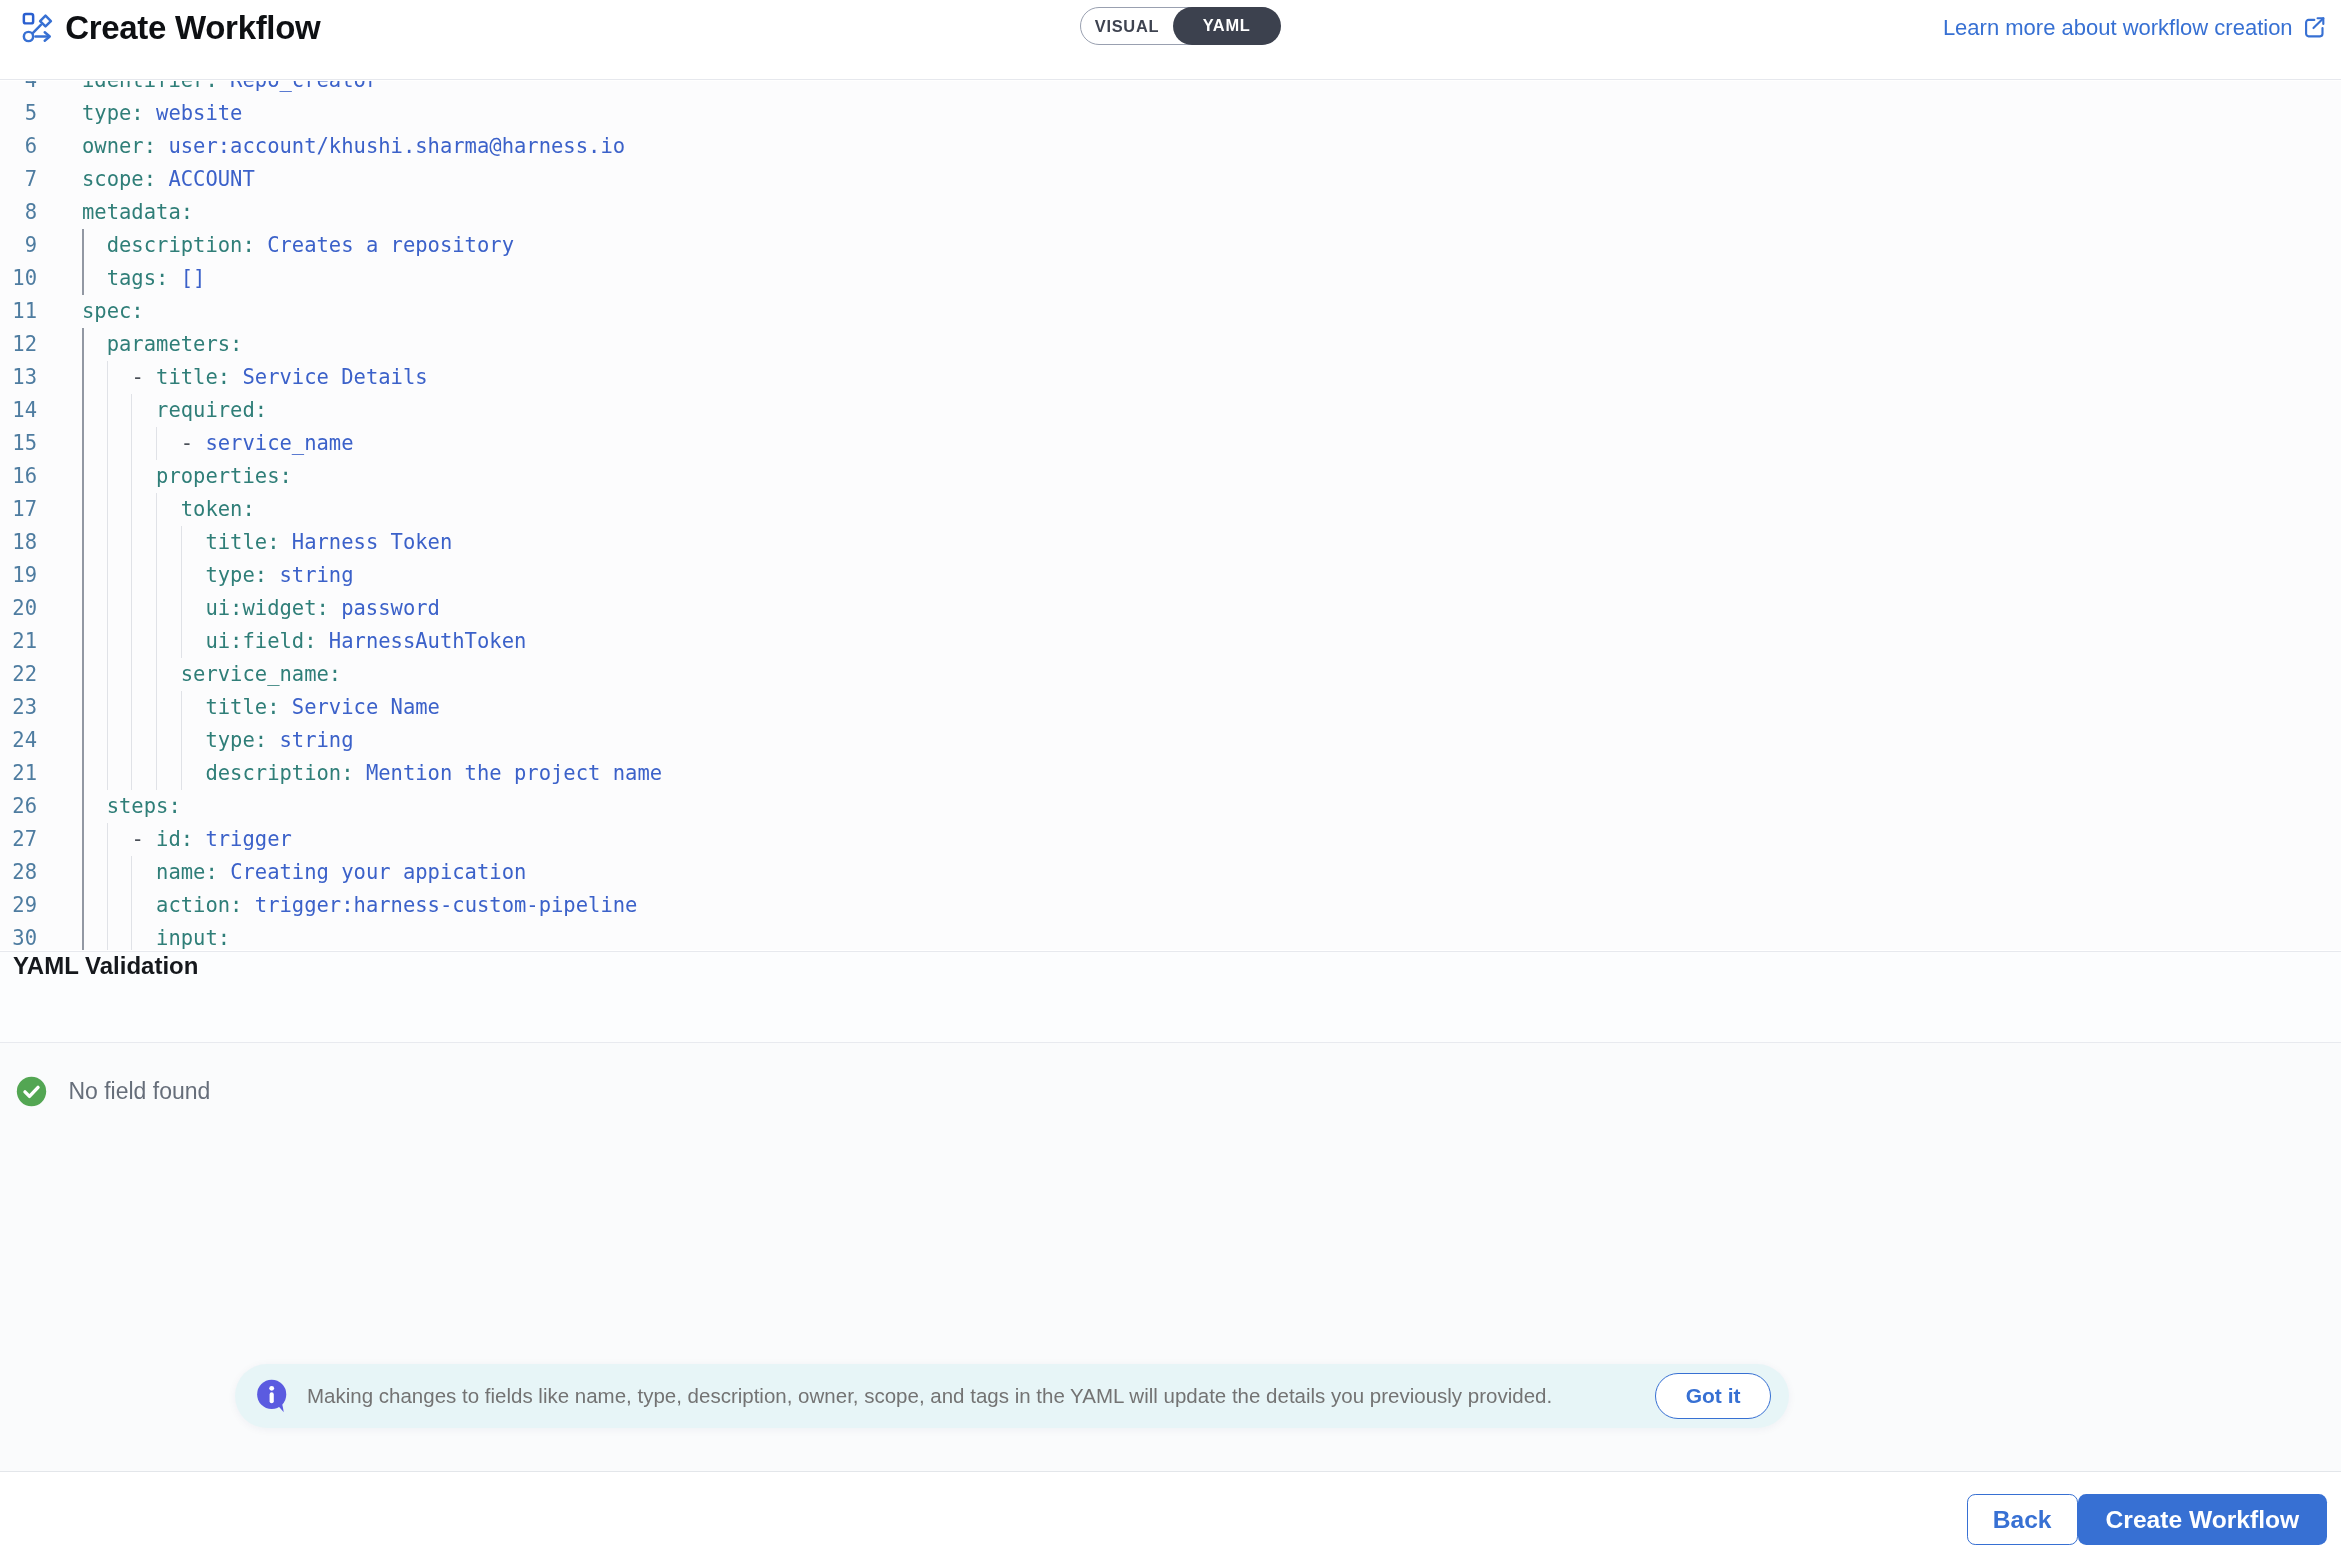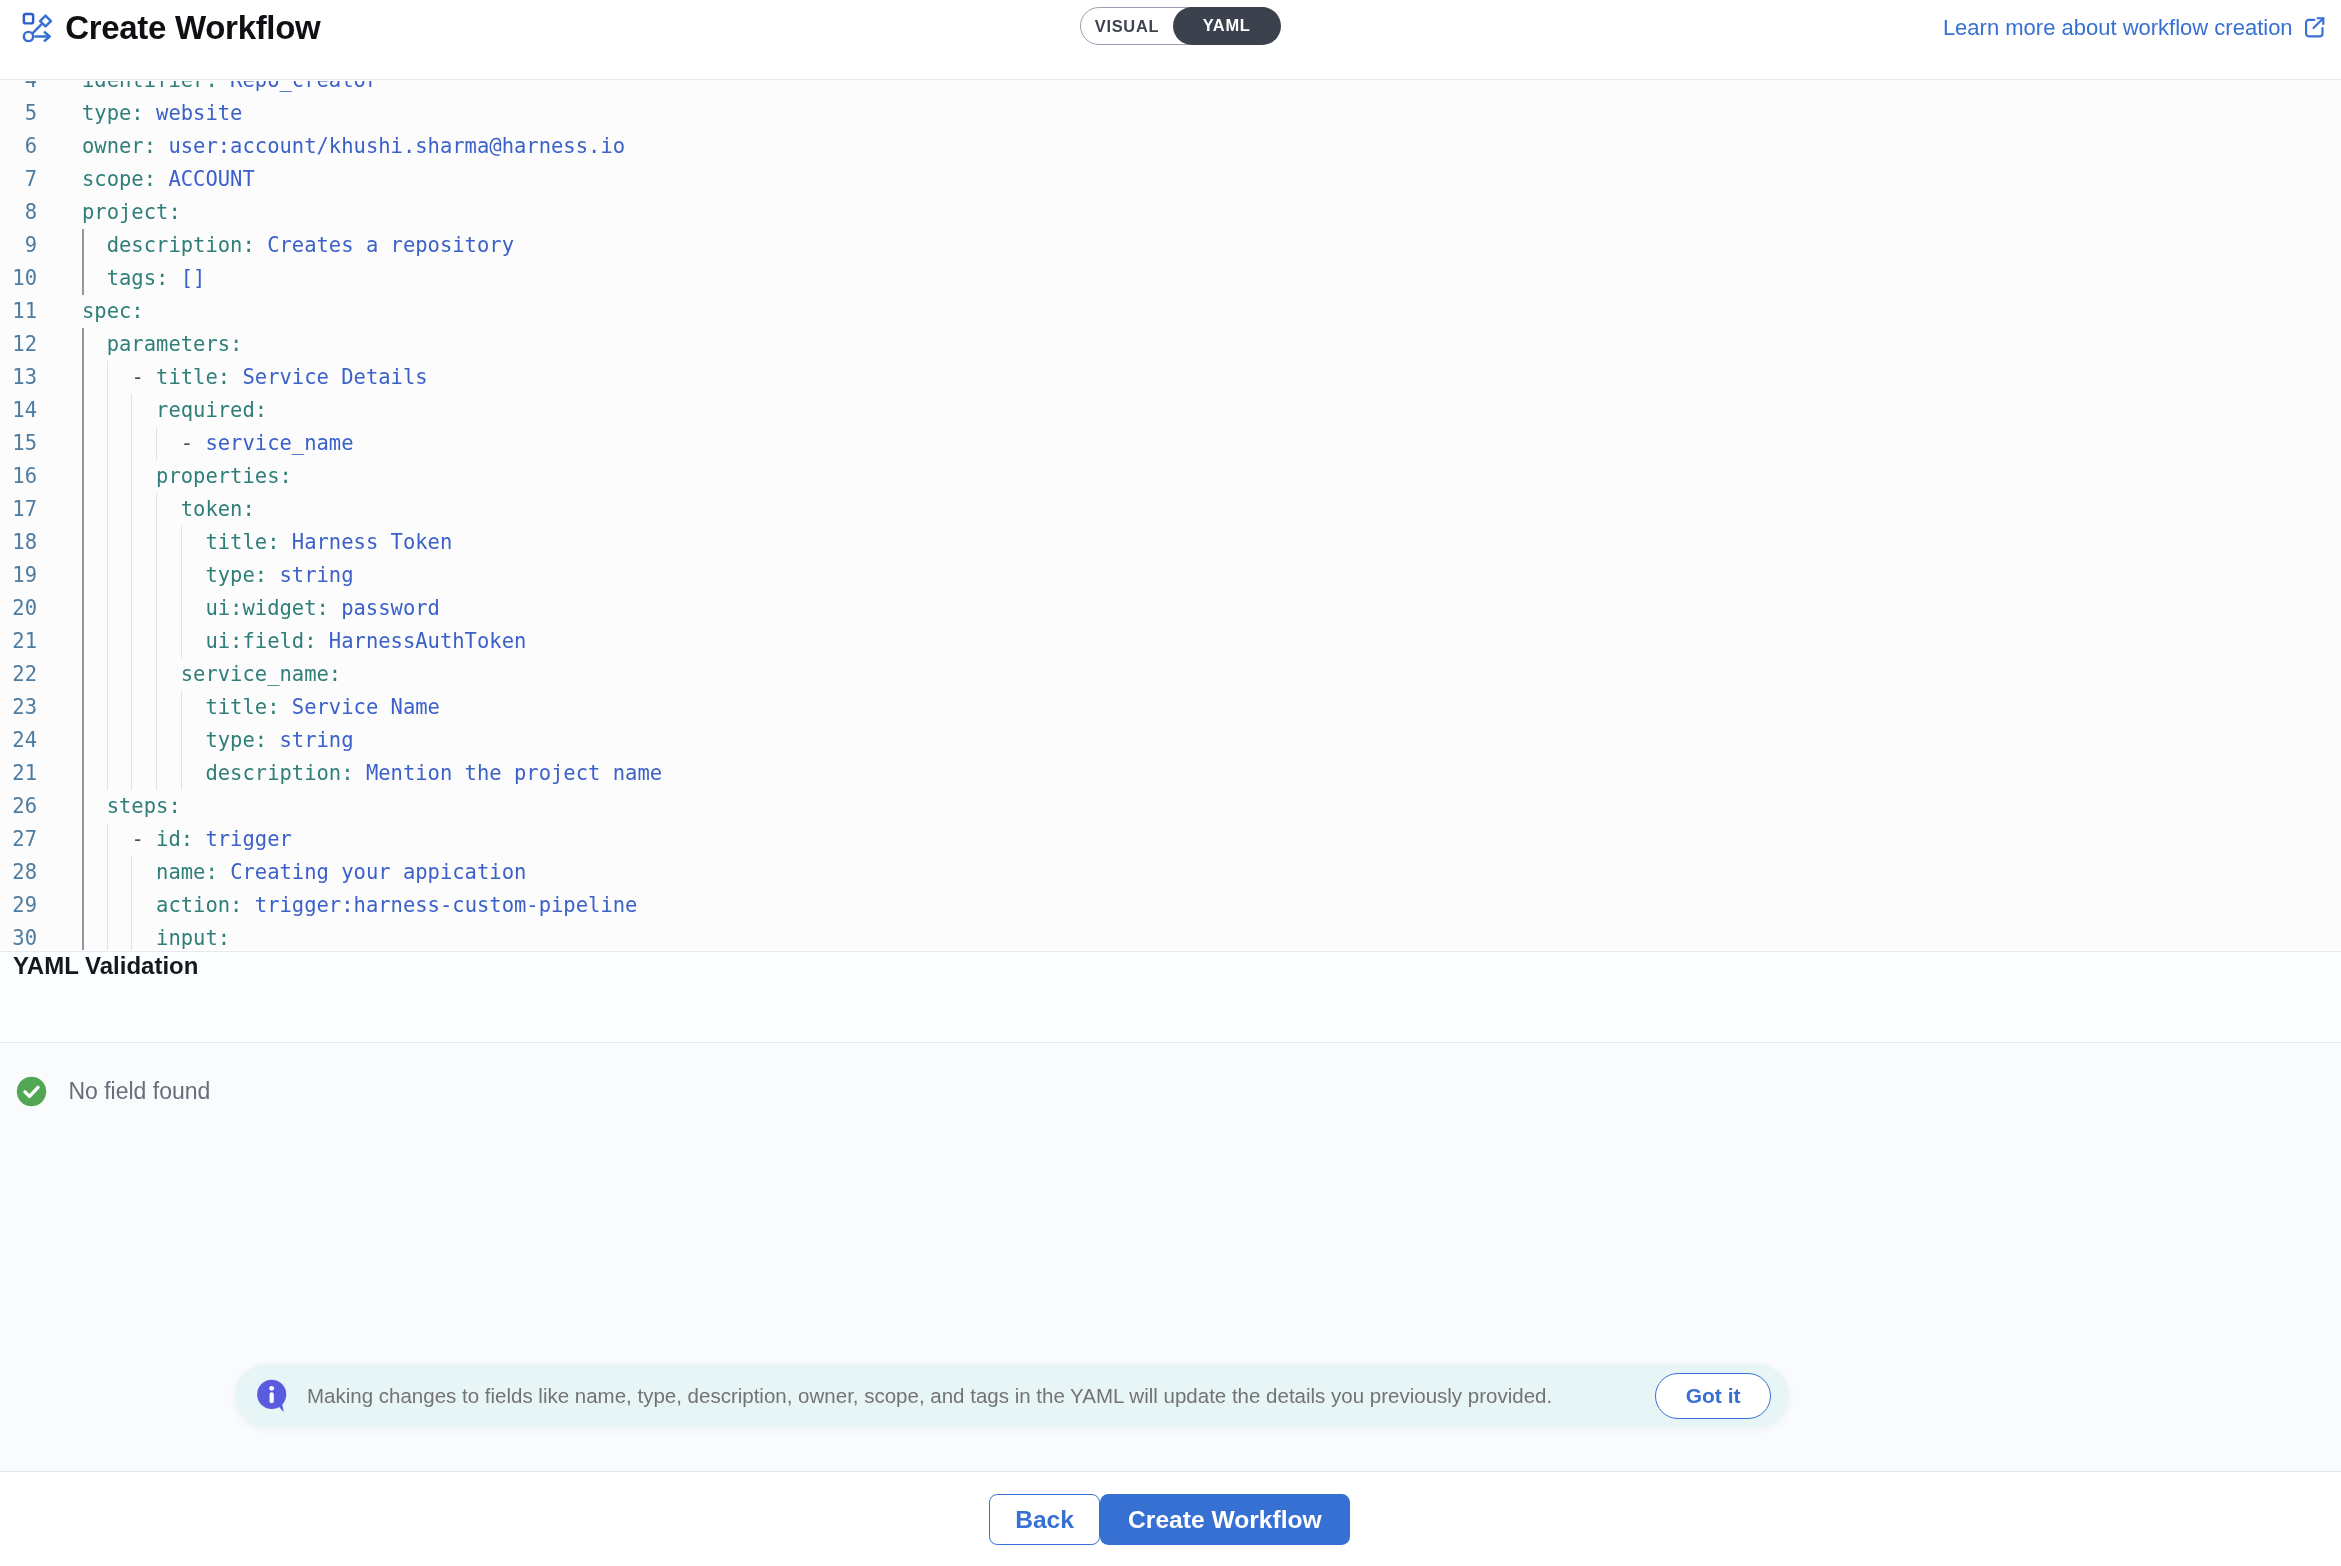--- a/index.html
+++ b/index.html
@@ -49,21 +49,21 @@
   .v-body{height:429px;background:#fafbfc;}
   .status-row{display:flex;align-items:center;gap:21px;padding:33px 0 0 16.4px;}
   .status-text{font-size:23px;color:#666e7a;}
 
   
   .banner{position:absolute;left:235px;top:1364px;width:1554px;height:64px;background:var(--banner-bg);border-radius:32px;display:flex;align-items:center;gap:18px;padding:0 18px 0 21px;box-shadow:0 1.6px 8.2px rgba(20,40,90,.05);}
   .banner-msg{font-size:20.5px;color:#737373;flex:1;}
   .gotit{height:46px;padding:0 29.5px;background:#fff;border:1.6px solid var(--accent);border-radius:23px;color:var(--accent);font-family:"Liberation Sans",sans-serif;font-size:21px;font-weight:700;cursor:pointer;}
 
   
-  .ftr{position:absolute;left:0;right:0;top:1471px;height:96px;background:#fff;border-top:1.6px solid #e3e6ea;display:flex;align-items:center;justify-content:center;padding:0 14.8px 0 11.5px;}
+  .ftr{position:absolute;left:0;right:0;top:1471px;height:96px;background:#fff;border-top:1.6px solid #e3e6ea;display:flex;align-items:center;justify-content:flex-end;padding:0 14.8px 0 11.5px;}
   .btn-back{width:111px;height:51px;background:#fff;border:1.6px solid var(--accent);border-radius:8.2px;color:var(--accent);font-family:"Liberation Sans",sans-serif;font-size:24.6px;font-weight:700;cursor:pointer;}
   .btn-create{height:51px;padding:0 28px;background:var(--accent);border:none;border-radius:8.2px;color:#fff;font-family:"Liberation Sans",sans-serif;font-size:24.6px;font-weight:700;cursor:pointer;}
   svg{display:block;}
 </style>
 </head>
 <body>
 
 <div class="page">
 
   <header class="hdr">
@@ -111,21 +111,21 @@
         <div class="code-line">
           <span class="ln">6</span>
           <span class="src"><span class="tok-key">owner:</span> <span class="tok-val">user:account/khushi.sharma@harness.io</span></span>
         </div>
         <div class="code-line">
           <span class="ln">7</span>
           <span class="src"><span class="tok-key">scope:</span> <span class="tok-val">ACCOUNT</span></span>
         </div>
         <div class="code-line">
           <span class="ln">8</span>
-          <span class="src"><span class="tok-key">project:</span></span>
+          <span class="src"><span class="tok-key">metadata:</span></span>
         </div>
         <div class="code-line">
           <span class="ln">9</span>
           <i class="guide dark" style="left: 82px;"></i>
           <span class="src">  <span class="tok-key">description:</span> <span class="tok-val">Creates a repository</span></span>
         </div>
         <div class="code-line">
           <span class="ln">10</span>
           <i class="guide dark" style="left: 82px;"></i>
           <span class="src">  <span class="tok-key">tags:</span> <span class="tok-val">[]</span></span>

